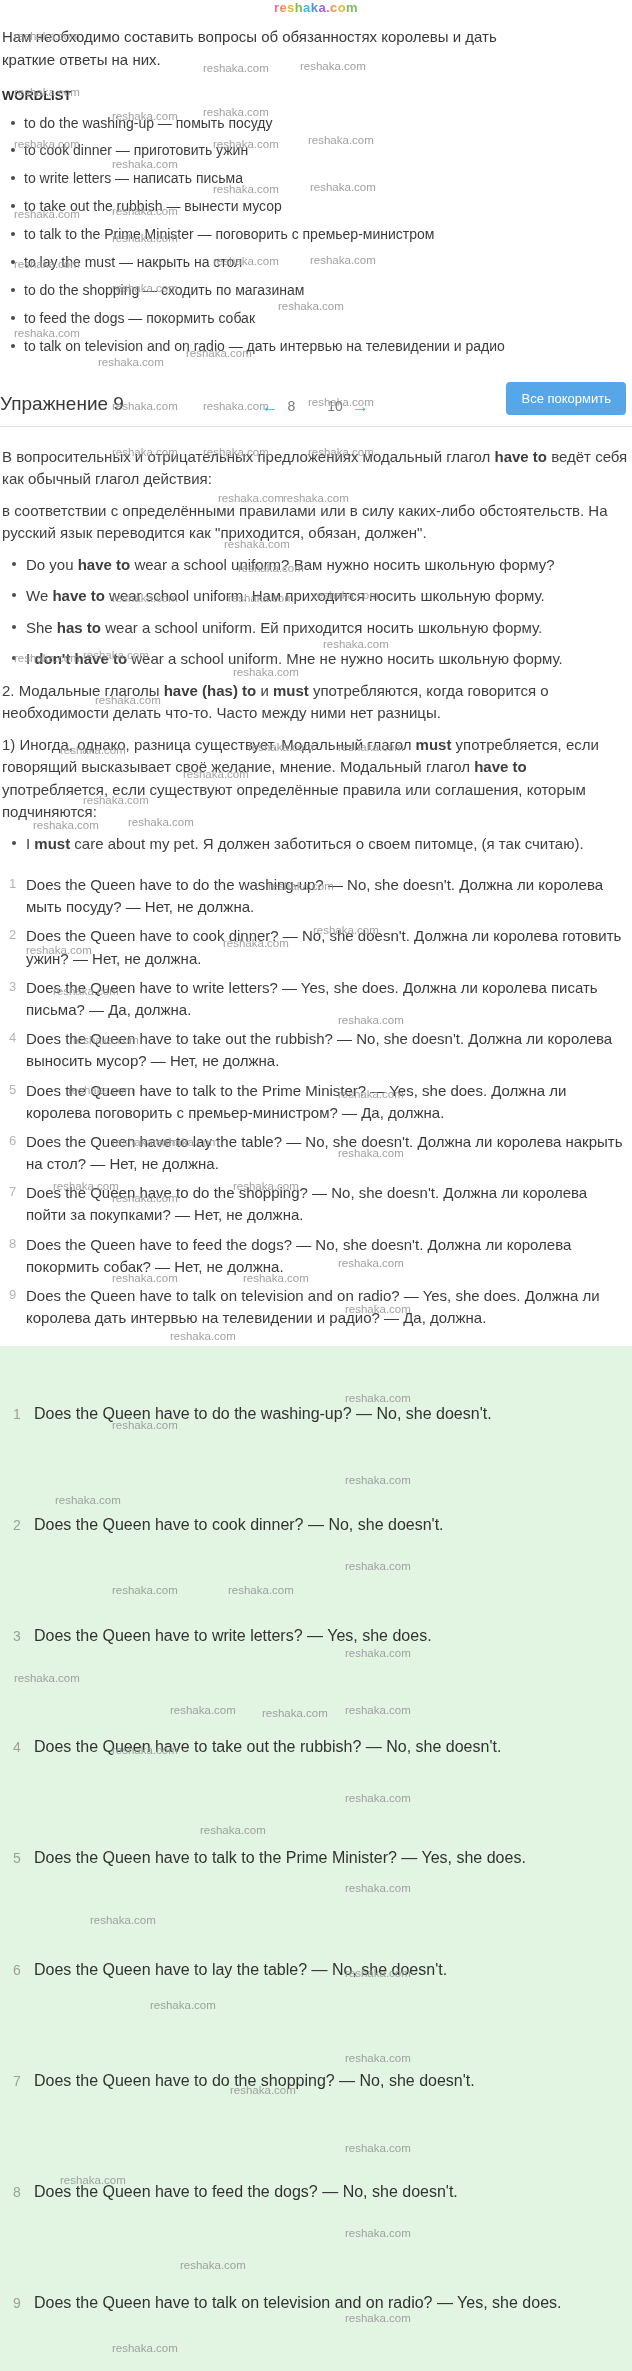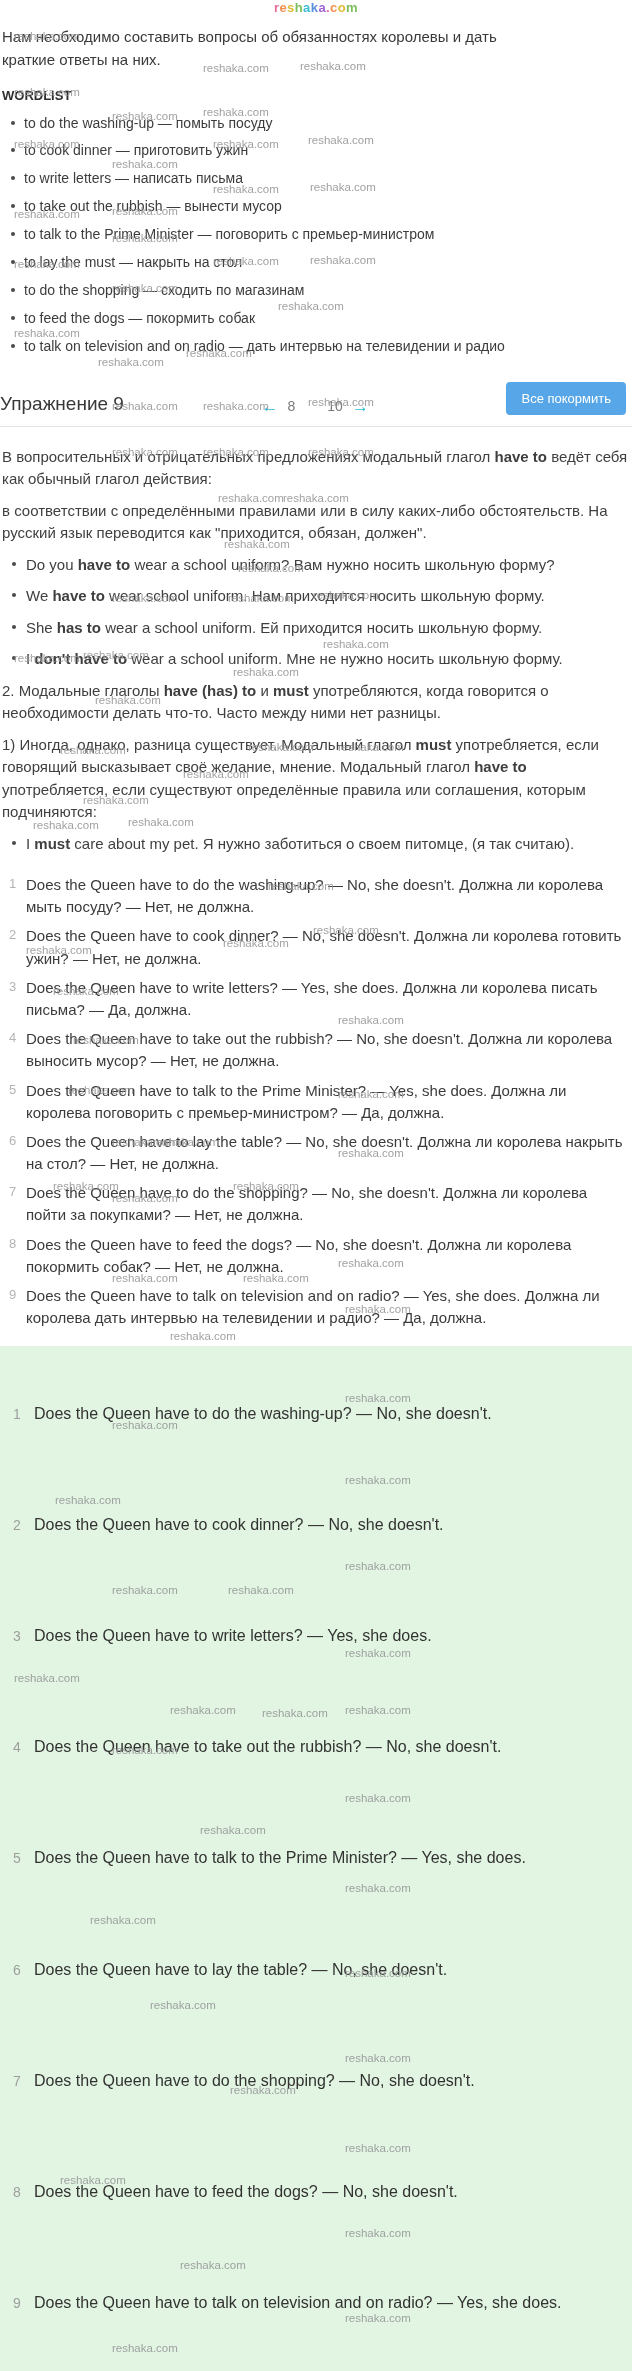--- a/index.html
+++ b/index.html
@@ -191,21 +191,21 @@
 
   <div class="explanation">
       <div class="ex-p"><span>В вопросительных и отрицательных предложениях модальный глагол </span><b>have to</b><span> ведёт себя как обычный глагол действия:</span></div>
       <div class="ex-p"><span>в соответствии с определёнными правилами или в силу каких-либо обстоятельств. На русский язык переводится как "приходится, обязан, должен".</span></div>
       <div class="ex-bullet"><span>Do you </span><b>have to</b><span> wear a school uniform? Вам нужно носить школьную форму?</span></div>
       <div class="ex-bullet"><span>We </span><b>have to</b><span> wear school uniform. Нам приходится носить школьную форму.</span></div>
       <div class="ex-bullet"><span>She </span><b>has to</b><span> wear a school uniform. Ей приходится носить школьную форму.</span></div>
       <div class="ex-bullet"><span>I </span><b>don't have to</b><span> wear a school uniform. Мне не нужно носить школьную форму.</span></div>
       <div class="ex-p"><span>2. Модальные глаголы </span><b>have (has) to</b><span> и </span><b>must</b><span> употребляются, когда говорится о необходимости делать что-то. Часто между ними нет разницы.</span></div>
       <div class="ex-p"><span>1) Иногда, однако, разница существует. Модальный глагол </span><b>must</b><span> употребляется, если говорящий высказывает своё желание, мнение. Модальный глагол </span><b>have to</b><span> употребляется, если существуют определённые правила или соглашения, которым подчиняются:</span></div>
-      <div class="ex-bullet"><span>I </span><b>must</b><span> care about my pet. Я нужно заботиться о своем питомце, (я так считаю).</span></div>
+      <div class="ex-bullet"><span>I </span><b>must</b><span> care about my pet. Я должен заботиться о своем питомце, (я так считаю).</span></div>
     </div>
 
   <div class="qa-list">
       <div class="qa-row">
         <span class="qa-num">1</span>
         <span class="qa-text">Does the Queen have to do the washing-up? — No, she doesn't. Должна ли королева мыть посуду? — Нет, не должна.</span>
       </div>
       <div class="qa-row">
         <span class="qa-num">2</span>
         <span class="qa-text">Does the Queen have to cook dinner? — No, she doesn't. Должна ли королева готовить ужин? — Нет, не должна.</span>

